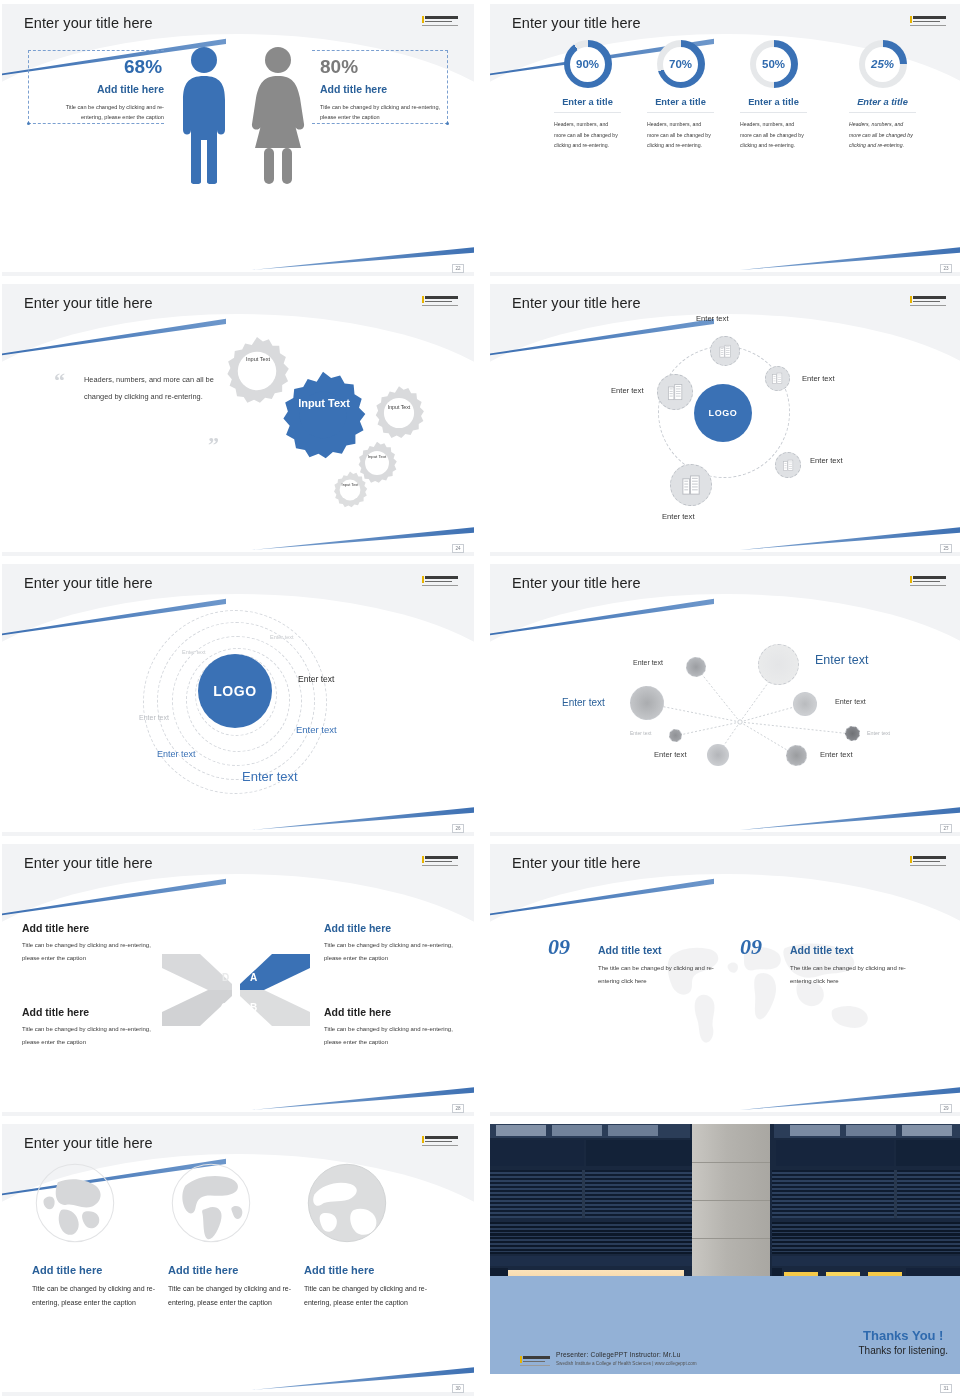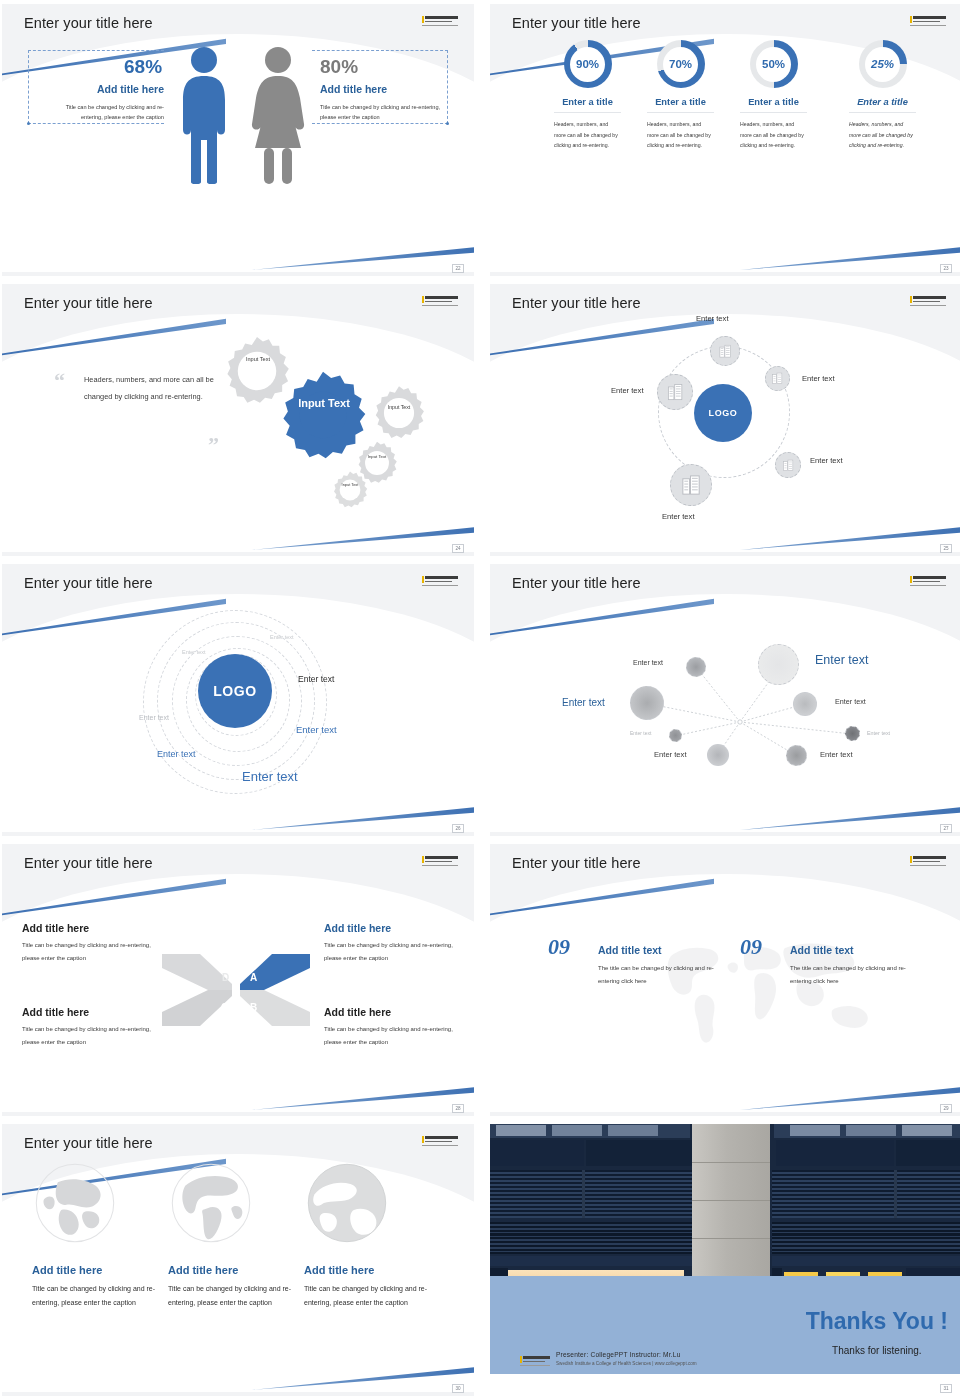--- a/index.html
+++ b/index.html
@@ -148,22 +148,22 @@
   .photo .col-stone{position:absolute;left:202px;top:0;width:78px;height:188px;
      background:linear-gradient(to right,#c9c7c2,#b5b3ae 45%,#a9a7a2);}
   .photo .stoneline{position:absolute;left:202px;width:78px;height:1px;background:#97958f;}
   .photo .shop{position:absolute;background:#f2cf96;}
   .wave{position:absolute;left:0;bottom:0;width:472px;height:120px;overflow:hidden;}
   .wave .w1{position:absolute;left:-60px;bottom:16px;width:600px;height:230px;
      border-radius:50% 50% 0 0/40% 40% 0 0;background:#ffffff;}
   .wave .w2{position:absolute;left:-40px;bottom:22px;width:600px;height:230px;
      border-radius:50% 50% 0 0/40% 40% 0 0;background:rgba(58,113,181,.55);}
   .s10 .thanks{position:absolute;right:14px;bottom:40px;text-align:center;}
-  .s10 .thanks .t1{font-size:23px;font-weight:700;color:#2f6aae;}
-  .s10 .thanks .t2{font-size:10px;color:#1f1f1f;margin-top:10px;}
+  .s10 .thanks .t1{font-size:13px;font-weight:700;color:#2f6aae;}
+  .s10 .thanks .t2{font-size:10px;color:#1f1f1f;margin-top:2px;}
   .s10 .credit{position:absolute;left:66px;bottom:30px;}
   .s10 .credit .c1{font-size:6.6px;color:#2b2b2b;letter-spacing:.2px;}
   .s10 .credit .c2{font-size:4.6px;color:#555;margin-top:3px;}
   .s10 .credlogo{position:absolute;left:30px;bottom:30px;width:30px;height:11px;}
   .s10 .credlogo .b1{position:absolute;left:0;top:1px;width:2px;height:7px;background:#e8b400;}
   .s10 .credlogo .b2{position:absolute;left:3px;top:1px;right:0;height:3px;background:#3c3c3c;}
   .s10 .credlogo .b3{position:absolute;left:3px;top:5.5px;right:5px;height:1.2px;background:#6b6b6b;}
   .s10 .credlogo .b4{position:absolute;left:0;bottom:0;right:0;height:.9px;background:#9a9a9a;}
   .s10 .signtext{position:absolute;left:106px;top:156px;font-size:5.4px;color:#dfe4ec;
      background:rgba(20,30,50,.2);padding:1px 3px;}

